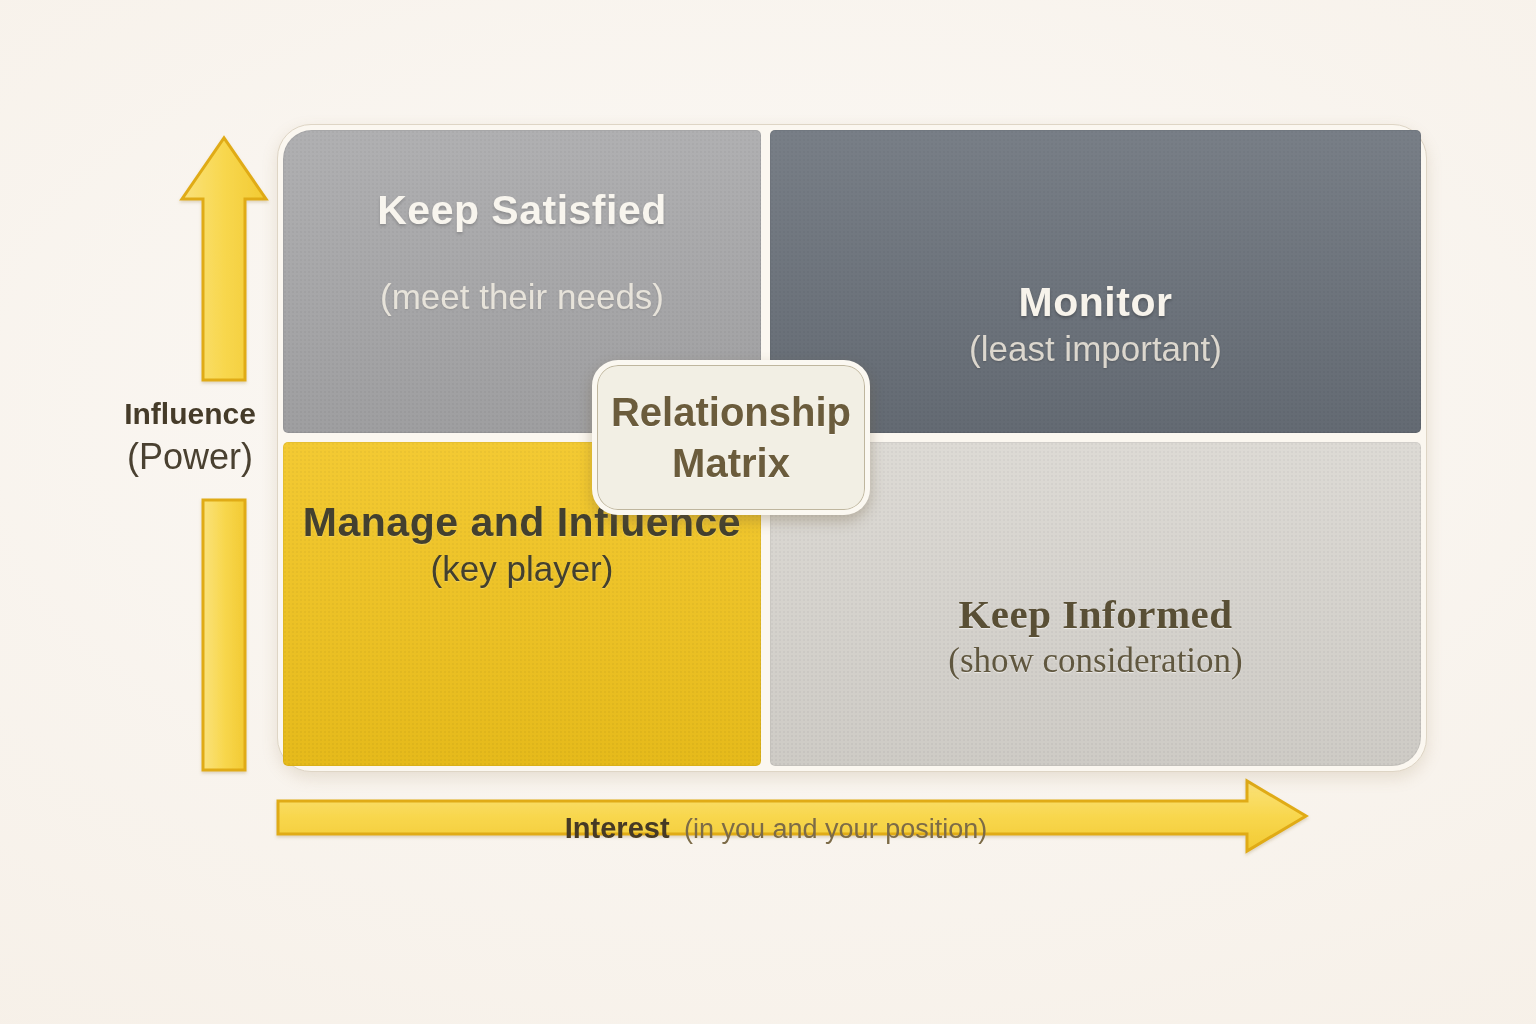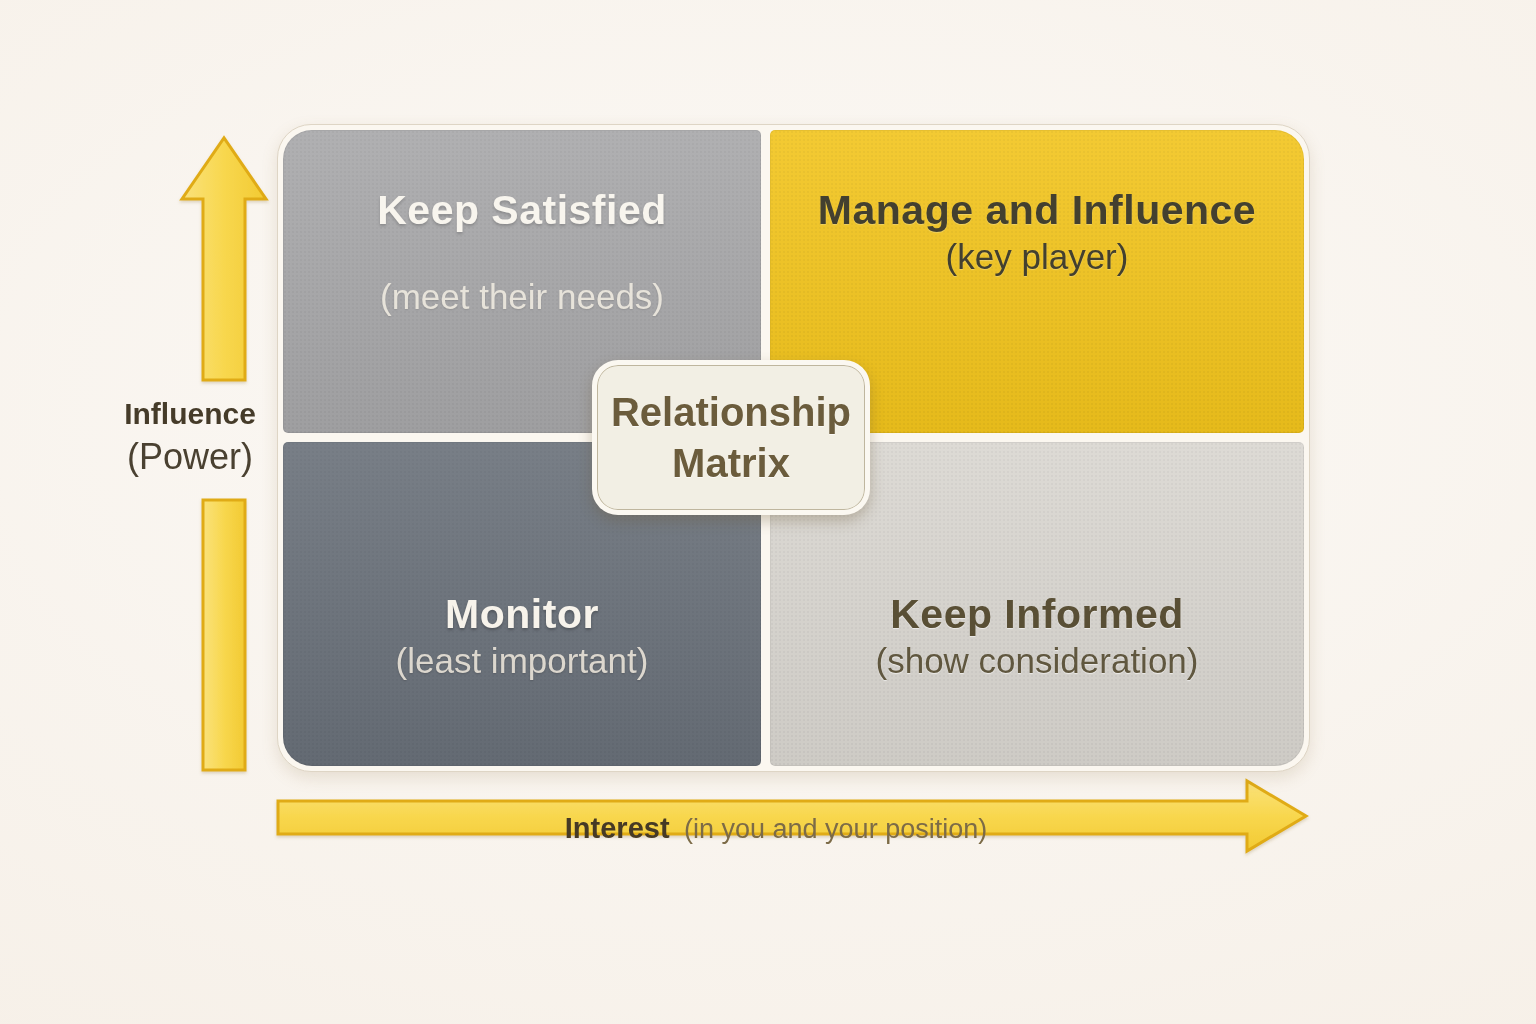--- a/index.html
+++ b/index.html
@@ -11,21 +11,21 @@
   .stage{
     position:relative;width:1536px;height:1024px;
     background:
       radial-gradient(ellipse 120% 100% at 50% 40%, rgba(255,255,255,0.5), rgba(238,226,212,0.35)),
       #f8f3ec;
   }
   .arrows{position:absolute;left:0;top:0;pointer-events:none;}
 
   
   .matrix{
-    position:absolute;left:277px;top:124px;width:1033px;height:648px;
+    position:absolute;left:277px;top:124px;width:1150px;height:648px;
     box-sizing:border-box;
     background:#fbf7f0;
     border:1px solid #ded5c5;
     border-radius:34px;
     box-shadow:0 6px 16px rgba(150,120,80,0.18);
     display:grid;
     grid-template-columns:478px 1fr;
     grid-template-rows:303px 1fr;
     gap:9px;
     padding:5px;
@@ -36,21 +36,21 @@
     box-sizing:border-box;
     background-image:
       linear-gradient(180deg, rgba(255,255,255,0.10), rgba(0,0,0,0.05)),
       radial-gradient(rgba(0,0,0,0.035) 1px, transparent 1.3px);
     background-size:100% 100%, 4px 4px;
     box-shadow:inset 0 0 0 1px rgba(0,0,0,0.05);
   }
   .quad.tl{background-color:#a7a7a9;border-radius:29px 5px 5px 5px;padding-top:56px;}
   .quad.tr{background-color:#f2c41c;border-radius:5px 29px 5px 5px;padding-top:56px;}
   .quad.bl{background-color:#697079;border-radius:5px 5px 5px 29px;padding-top:148px;}
-  .quad.br{background-color:#d9d6d0;border-radius:5px 5px 29px 5px;padding-top:148px;}
+  .quad.br{background-color:#d9d6d0;border-radius:5px 5px 29px 5px;padding-top:148px;font-family:Liberation Serif, serif;}
 
   .q-title{font-size:41px;font-weight:bold;line-height:48px;letter-spacing:0.5px;}
   .q-sub{font-size:35px;line-height:46px;}
 
   .tl .q-title{color:#f8f5ee;text-shadow:0 2px 3px rgba(0,0,0,0.18);}
   .tl .q-sub{color:#e7e3da;text-shadow:0 1px 2px rgba(0,0,0,0.12);margin-top:40px;}
   .tr .q-title,.tr .q-sub{color:#43402f;text-shadow:0 1px 1px rgba(255,255,255,0.25);}
   .bl .q-title{color:#f7f3eb;text-shadow:0 2px 3px rgba(0,0,0,0.25);}
   .bl .q-sub{color:#dcd7ce;text-shadow:0 1px 2px rgba(0,0,0,0.18);}
   .br .q-title{color:#594f35;text-shadow:0 1px 1px rgba(255,255,255,0.6);}
@@ -112,27 +112,27 @@
   <div class="y-label">
     <div class="y-title">Influence</div>
     <div class="y-sub">(Power)</div>
   </div>
 
   <div class="matrix">
     <div class="quad tl">
       <div class="q-title">Keep Satisfied</div>
       <div class="q-sub">(meet their needs)</div>
     </div>
+    <div class="quad bl">
+      <div class="q-title">Monitor</div>
+      <div class="q-sub">(least important)</div>
+    </div>
     <div class="quad tr">
       <div class="q-title">Manage and Influence</div>
       <div class="q-sub">(key player)</div>
-    </div>
-    <div class="quad bl">
-      <div class="q-title">Monitor</div>
-      <div class="q-sub">(least important)</div>
     </div>
     <div class="quad br">
       <div class="q-title">Keep Informed</div>
       <div class="q-sub">(show consideration)</div>
     </div>
   </div>
 
   <div class="center-box">
     <div class="cb-line">Relationship</div>
     <div class="cb-line">Matrix</div>

